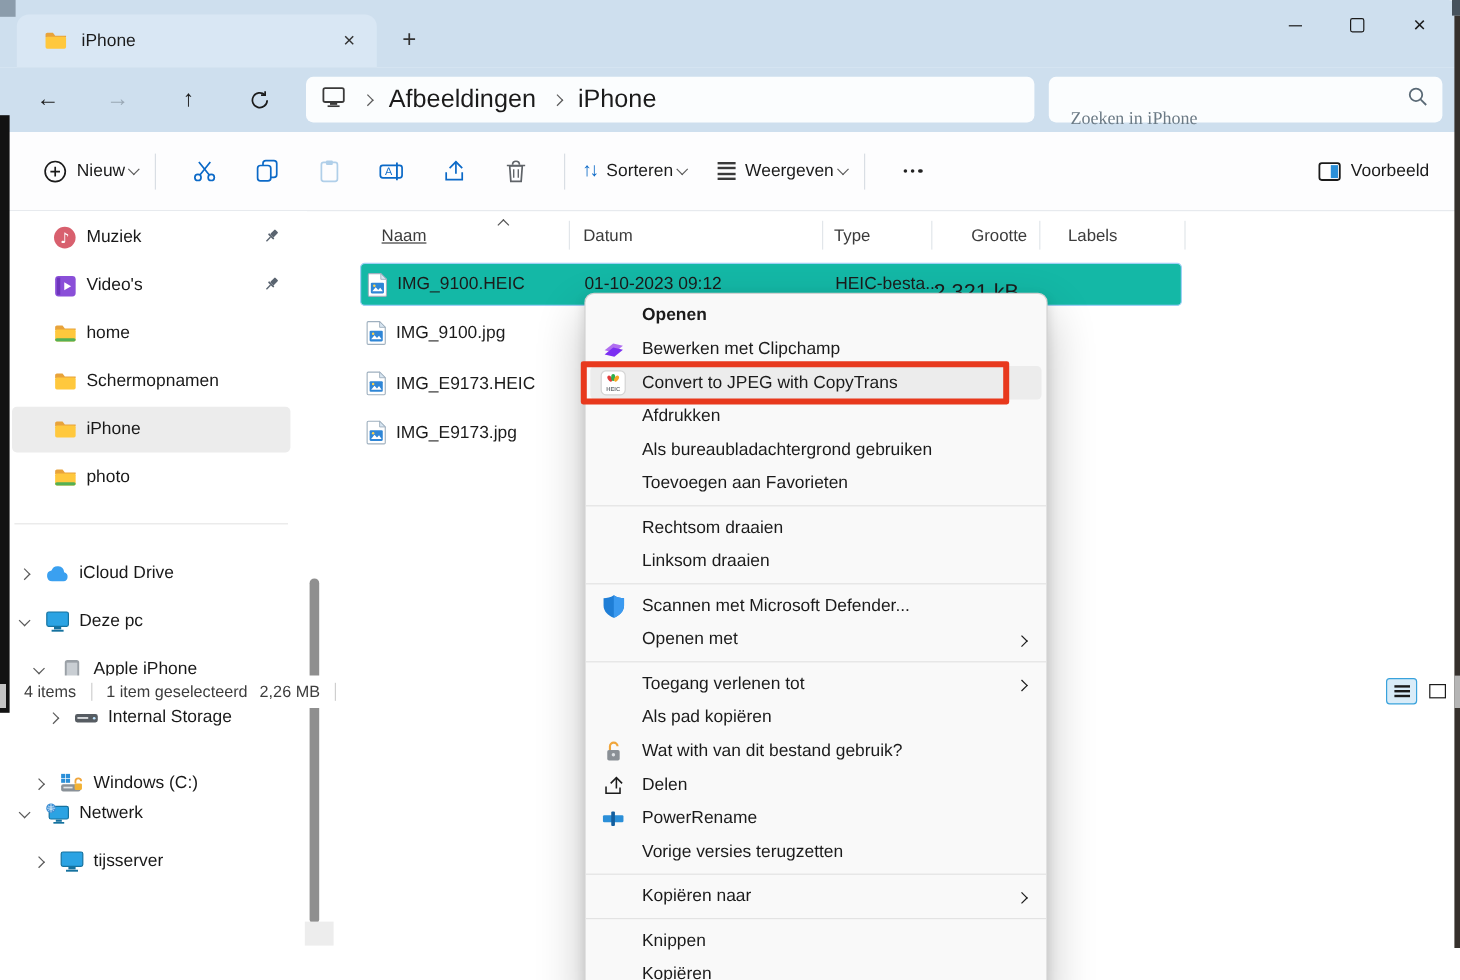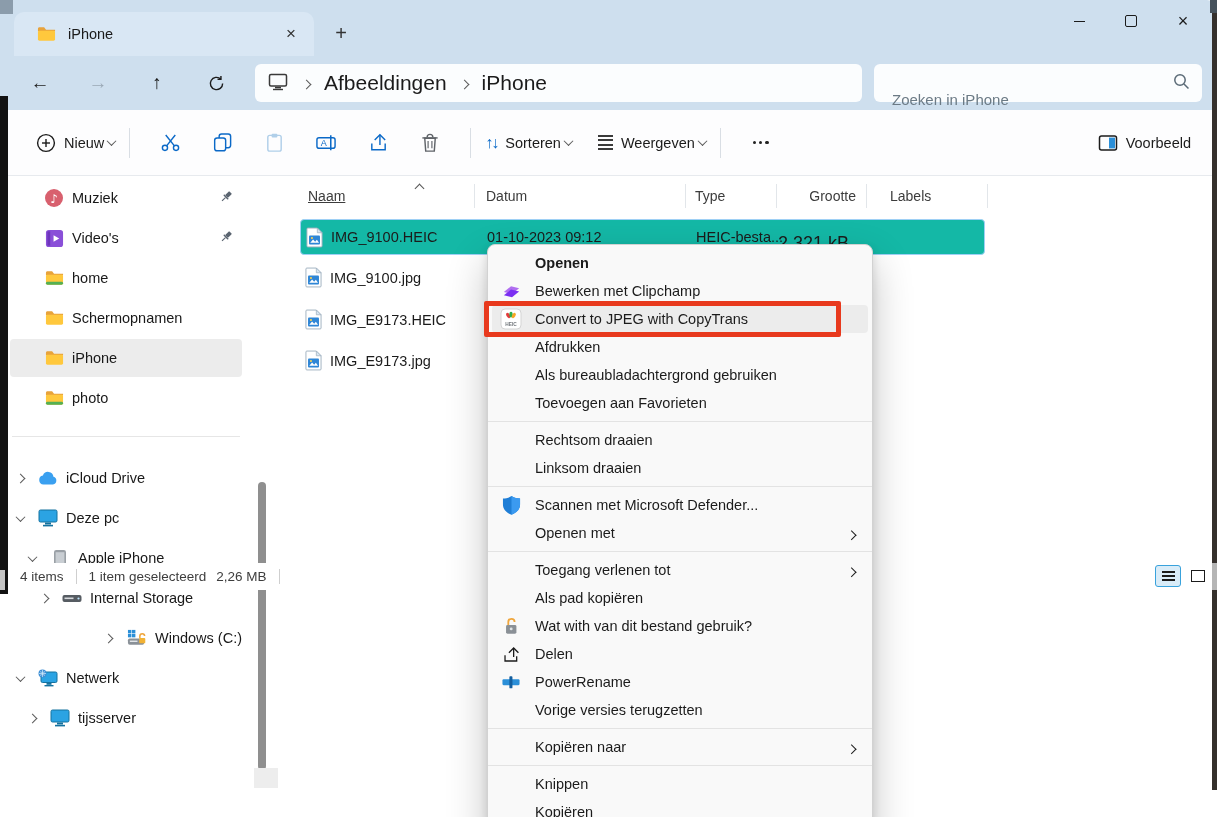--- a/index.html
+++ b/index.html
@@ -17,21 +17,21 @@
   .glyph-max{width:10px;height:10px;border:1.4px solid #1b1b1b;border-radius:2px;}
   .glyph-close{font-size:18px;line-height:1;}
   
   .navbar{position:absolute;left:0;top:56px;right:0;height:54px;background:#cedfee;}
   .nav-btn{position:absolute;top:9px;width:36px;height:36px;display:flex;align-items:center;justify-content:center;font-size:19px;color:#1b1b1b;border-radius:5px;}
   .nav-btn.disabled{color:#9aa8b5;}
   .crumb-box{position:absolute;left:255px;top:8px;width:607px;height:38px;background:#fbfdfe;border-radius:6px;display:flex;align-items:center;padding:0 12px;box-sizing:border-box;}
   .crumb-sep{margin:0 14px;}
   .crumb-text{font-size:21px;color:#1b1b1b;}
   .search-box{position:absolute;left:874px;top:8px;width:328px;height:38px;background:#fbfdfe;border-radius:6px;display:flex;align-items:center;padding:0 12px 0 16px;box-sizing:border-box;}
-  .search-box input{flex:1;border:none;outline:none;background:transparent;font-size:15px;color:#0369a1;font-family:Liberation Sans, sans-serif;margin-top:32px;}
+  .search-box input{flex:1;border:none;outline:none;background:transparent;font-size:15px;color:#0369a1;font-family:Liberation Serif, serif;margin-top:32px;}
   .search-box input::placeholder{color:#6b7a85;}
   
   .toolbar{position:absolute;left:0;top:110px;right:0;height:66px;background:#fdfdfe;border-bottom:1px solid #e7eaee;display:flex;align-items:center;padding:0 22px 0 36px;box-sizing:border-box;}
   .tb-group{display:flex;align-items:center;}
   .tb-label{font-size:14.5px;color:#1b1b1b;margin:0 4px 0 8px;}
   .tb-sep{width:1px;height:30px;background:#d9dee4;margin:0 14px;}
   .tb-icon{width:40px;height:36px;display:flex;align-items:center;justify-content:center;border-radius:5px;margin:0 6px;}
   .chev{display:inline-block;width:6px;height:6px;border-right:1.3px solid #5a5a5a;border-bottom:1.3px solid #5a5a5a;}
   .chev.down{transform:rotate(45deg) translate(-1px,-1px);}
   .chev.right{transform:rotate(-45deg);}
@@ -372,21 +372,21 @@
       <span class="side-icon">
         <svg width="20" height="14" viewBox="0 0 20 14">
             <rect x="0.5" y="4" width="19" height="7" rx="2" fill="#565c62"></rect>
             <rect x="2.5" y="6.5" width="9" height="1.6" fill="#d7dadd"></rect>
             <circle cx="16.5" cy="7.5" r="1.1" fill="#bfe6ff"></circle>
           </svg>
       </span>
       <span class="side-label">Internal Storage</span>
     </div>
 
-    <div class="side-row" style="top:443px;padding-left:16px;justify-content:flex-end;">
+    <div class="side-row" style="top:458px;padding-left:16px;">
       <span class="side-chev">
           <span class="chev right"></span>
         </span>
       <span class="side-icon">
         <svg width="21" height="18" viewBox="0 0 21 18">
             <rect x="1" y="0.5" width="3.6" height="3.6" fill="#2b8fd8"></rect>
             <rect x="5.2" y="0.5" width="3.6" height="3.6" fill="#2b8fd8"></rect>
             <rect x="1" y="4.7" width="3.6" height="3.6" fill="#2b8fd8"></rect>
             <rect x="5.2" y="4.7" width="3.6" height="3.6" fill="#2b8fd8"></rect>
             <rect x="1" y="9.5" width="17" height="6.5" rx="1.8" fill="#8a9198"></rect>
@@ -426,21 +426,21 @@
           </svg>
       </span>
       <span class="side-label">tijsserver</span>
     </div>
   </div>
 
   <div class="scroll-thumb"></div>
   <div class="scroll-foot"></div>
 
   <div class="sort-caret"><span class="chev up" style="border-color:#555;"></span></div>
-  <div class="col-head" style="left:290px;width:175px;padding-left:18px;text-decoration:underline;">Naam</div>
+  <div class="col-head" style="left:300px;width:175px;padding-left:18px;text-decoration:underline;">Naam</div>
   <div class="col-head" style="left:475px;width:211px;padding-left:11px;">Datum</div>
   <div class="col-head" style="left:686px;width:91px;padding-left:9px;">Type</div>
   <div class="col-head" style="left:777px;width:90px;justify-content:flex-end;padding-right:11px;">Grootte</div>
   <div class="col-head" style="left:867px;width:121px;padding-left:23px;">Labels</div>
   <div class="vsep" style="left:474px;"></div>
   <div class="vsep" style="left:685px;"></div>
   <div class="vsep" style="left:776px;"></div>
   <div class="vsep" style="left:866px;"></div>
   <div class="vsep" style="left:987px;"></div>
 

